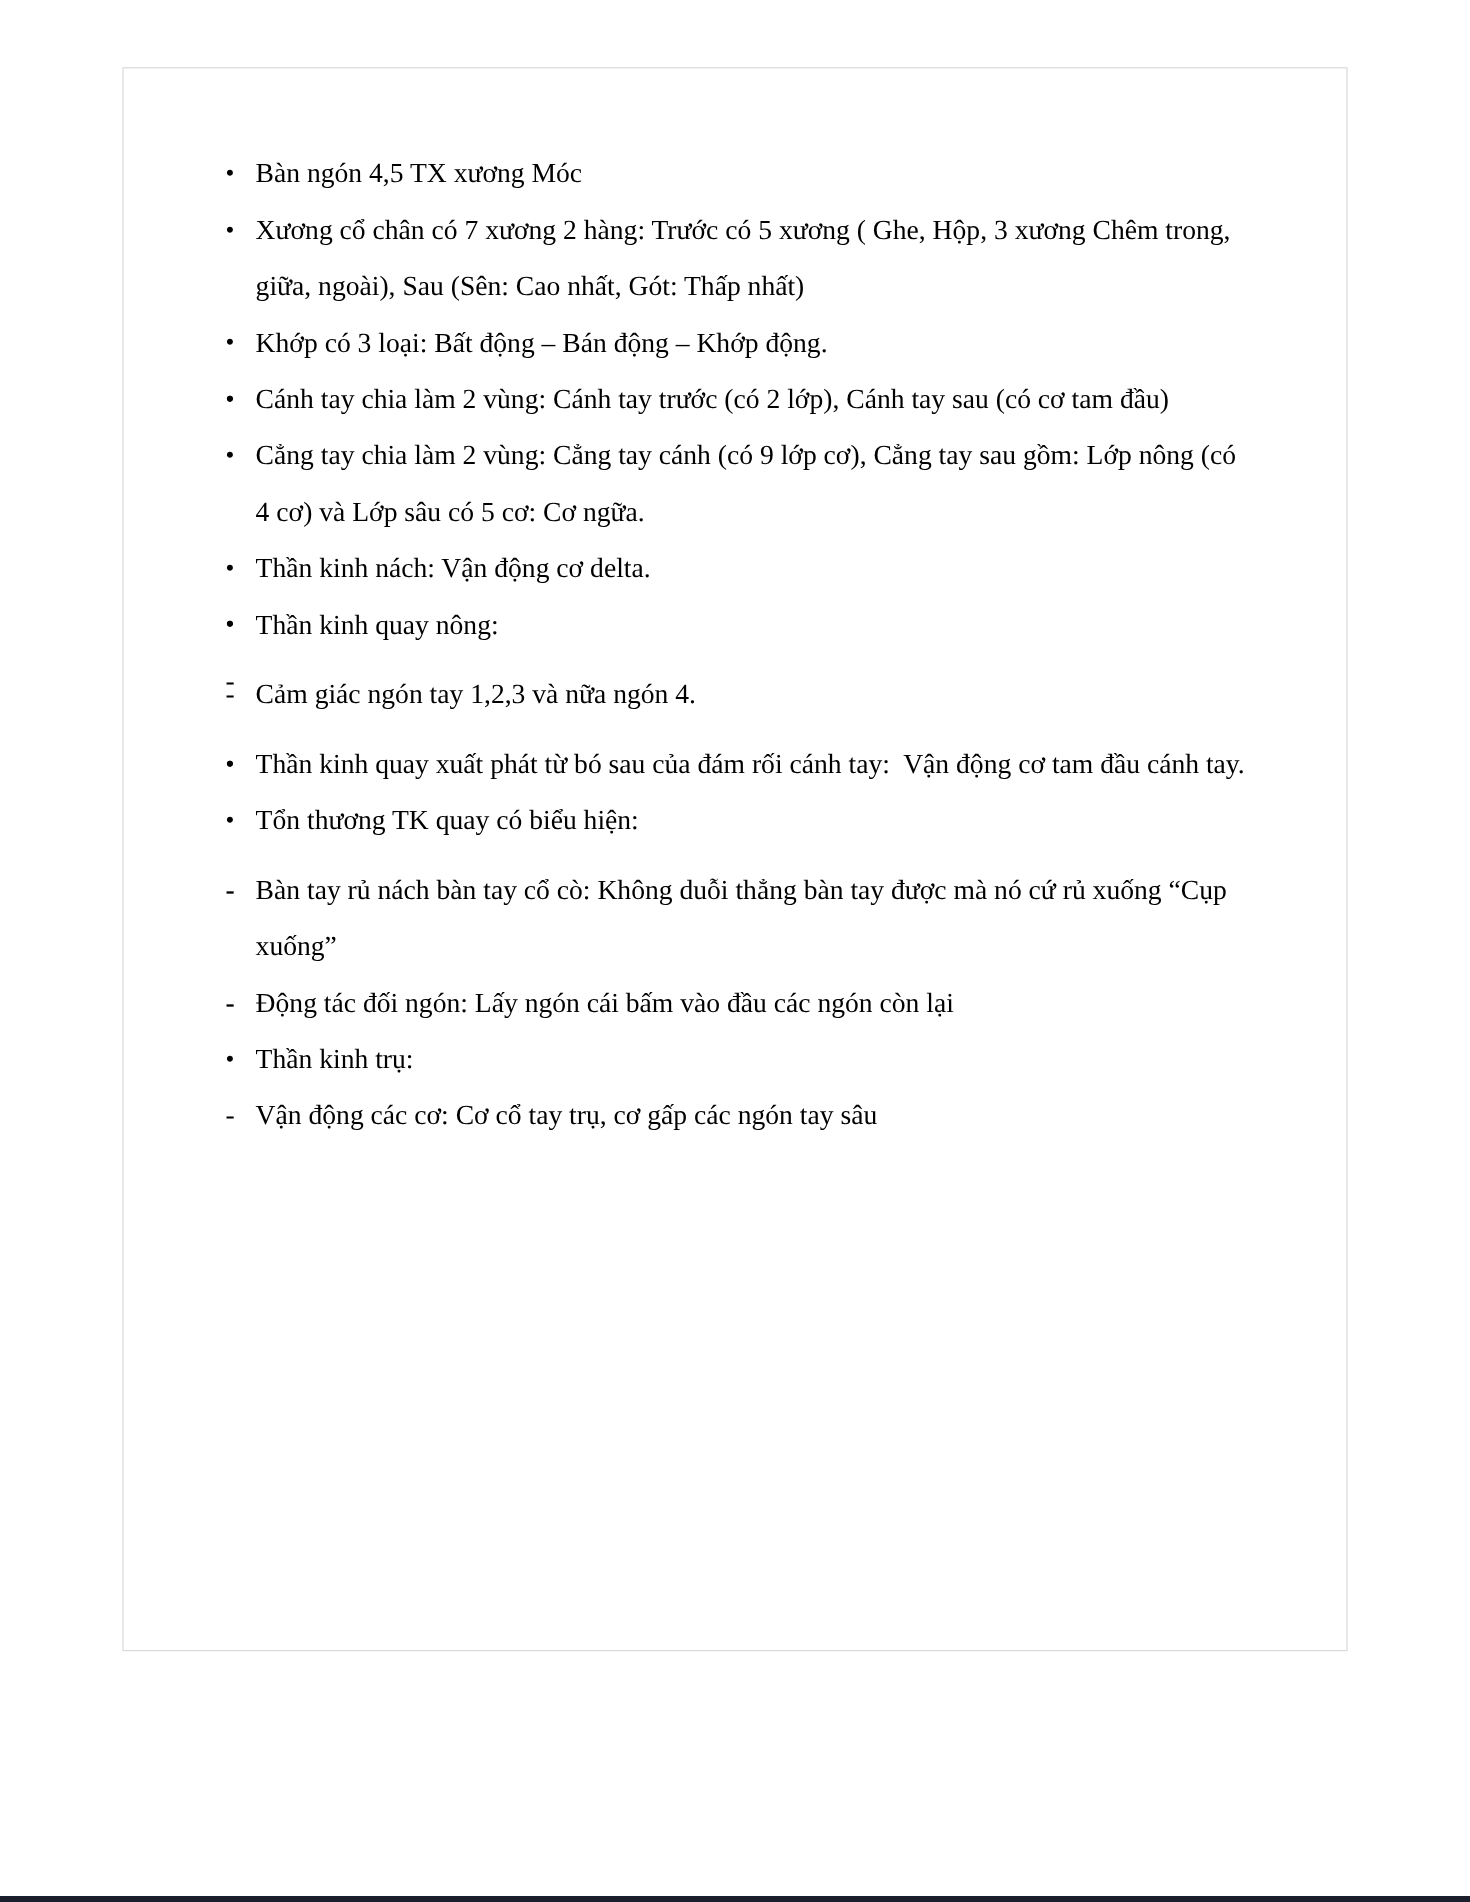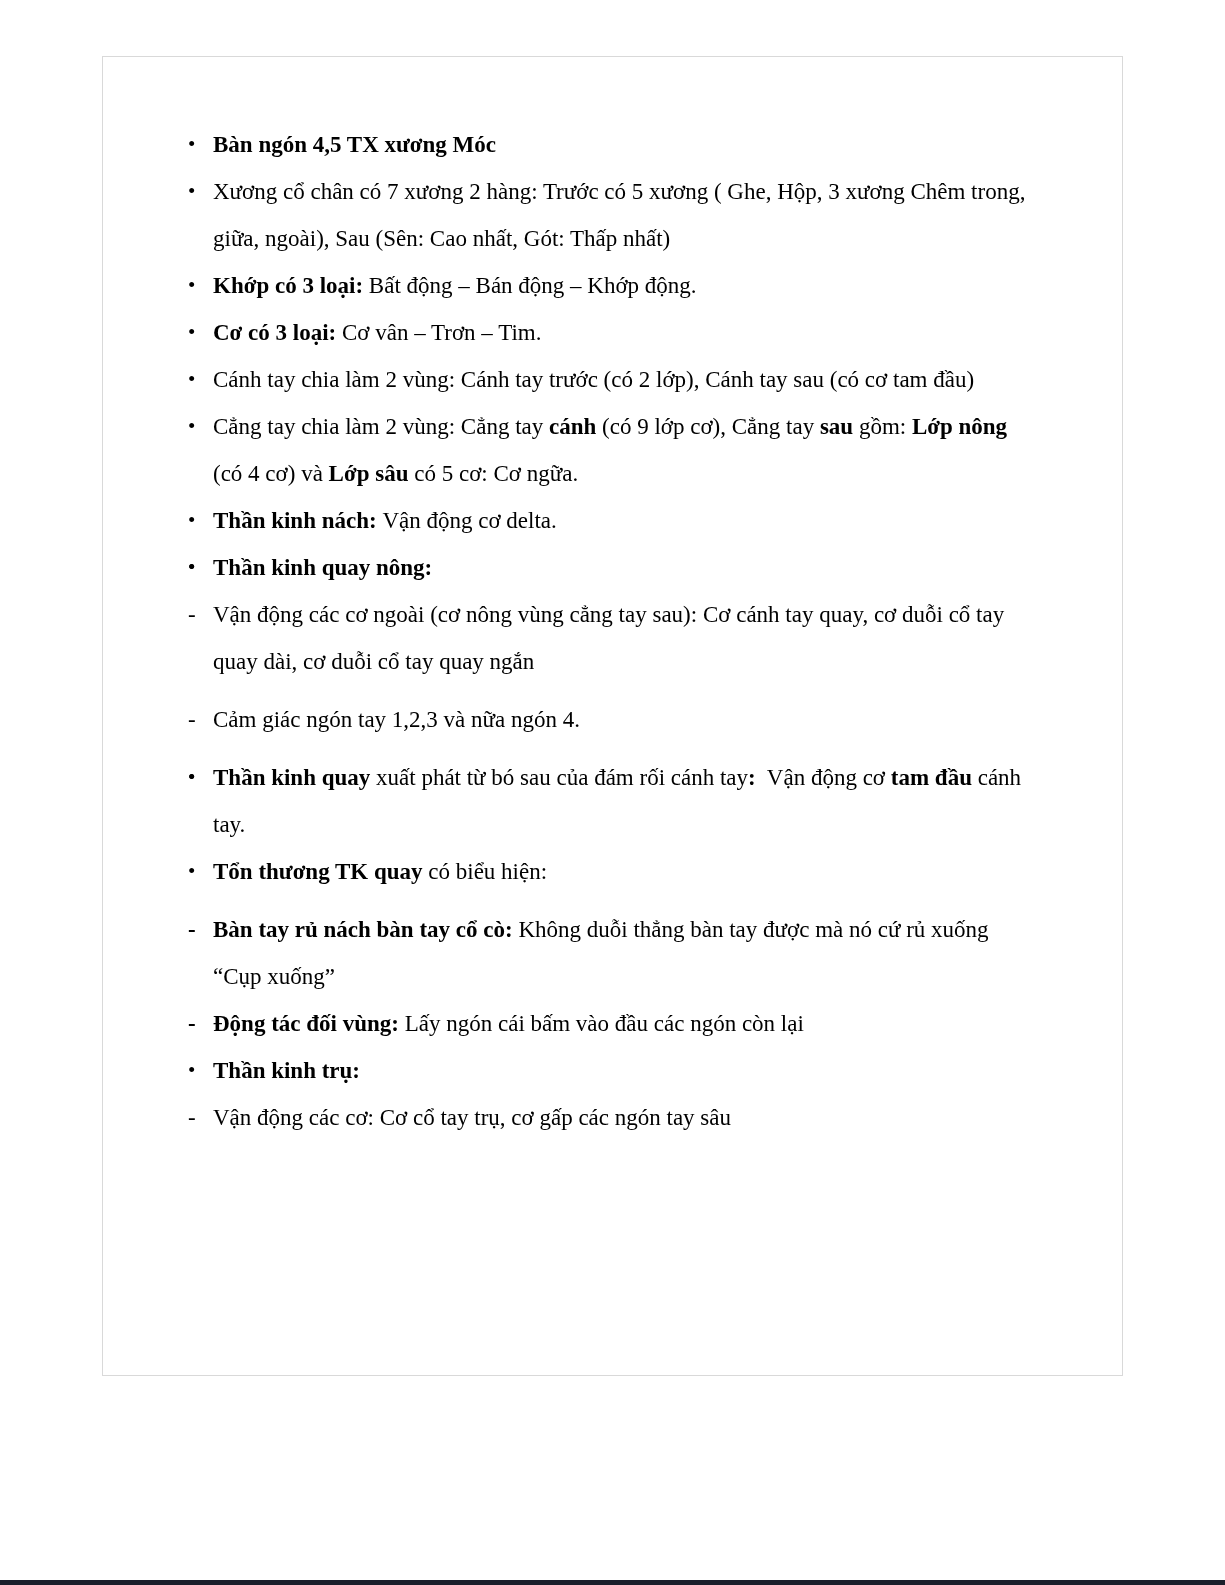--- a/index.html
+++ b/index.html
@@ -39,52 +39,52 @@
   .item .marker {
     position: absolute;
     left: 0;
     top: 0;
     width: 25px;
   }
   .item .marker.bullet { font-size: 21px; }
   .item .marker.dash   { font-weight: normal; }
   .item .marker.dash.bold { font-weight: bold; }
   .item-text { white-space: pre-wrap; }
-  .b { font-weight: bold; }
+  .b { font-weight: normal; }
   
   .content .item:nth-child(11) { margin-top: 11px; margin-bottom: 11px; }
   .content .item:nth-child(15) { margin-top: 11px; }
   .bottom-bar {
     position: absolute;
     left: 0;
     top: 1580px;
     width: 1225px;
     height: 5px;
     background: #1a1f2b;
   }
 </style>
 </head>
 <body>
 
 <div class="page-box">
   <div class="content">
       <div class="item"><span class="marker bullet">•</span><span class="item-text"><span class="b">Bàn ngón 4,5 TX xương Móc</span></span></div>
       <div class="item"><span class="marker bullet">•</span><span class="item-text"><span>Xương cổ chân có 7 xương 2 hàng: Trước có 5 xương ( Ghe, Hộp, 3 xương Chêm trong, giữa, ngoài), Sau (Sên: Cao nhất, Gót: Thấp nhất)</span></span></div>
       <div class="item"><span class="marker bullet">•</span><span class="item-text"><span class="b">Khớp có 3 loại: </span><span>Bất động – Bán động – Khớp động.</span></span></div>
-      <div class="item"><span class="marker bullet">•</span><span class="item-text"><span class="b">Cơ có 3 loại: </span><span>Cơ vân – Trơn – Tim.</span></span></div>
+      <div class="item"><span class="marker bullet">•</span></div>
       <div class="item"><span class="marker bullet">•</span><span class="item-text"><span>Cánh tay chia làm 2 vùng: Cánh tay trước (có 2 lớp), Cánh tay sau (có cơ tam đầu)</span></span></div>
       <div class="item"><span class="marker bullet">•</span><span class="item-text"><span>Cẳng tay chia làm 2 vùng: Cẳng tay </span><span class="b">cánh</span><span> (có 9 lớp cơ), Cẳng tay </span><span class="b">sau</span><span> gồm: </span><span class="b">Lớp nông</span><span> (có 4 cơ) và </span><span class="b">Lớp sâu</span><span> có 5 cơ: Cơ ngữa.</span></span></div>
       <div class="item"><span class="marker bullet">•</span><span class="item-text"><span class="b">Thần kinh nách: </span><span>Vận động cơ delta.</span></span></div>
       <div class="item"><span class="marker bullet">•</span></div>
       <div class="item"><span class="marker bullet">•</span><span class="item-text"><span class="b">Thần kinh quay nông:</span></span></div>
-      <div class="item"><span class="marker dash">-</span><span class="item-text"><span>Vận động các cơ ngoài (cơ nông vùng cẳng tay sau): Cơ cánh tay quay, cơ duỗi cổ tay quay dài, cơ duỗi cổ tay quay ngắn</span></span></div>
+      <div class="item"><span class="marker dash">-</span></div>
       <div class="item"><span class="marker dash">-</span><span class="item-text"><span>Cảm giác ngón tay 1,2,3 và nữa ngón 4.</span></span></div>
       <div class="item"><span class="marker bullet">•</span></div>
       <div class="item"><span class="marker bullet">•</span><span class="item-text"><span class="b">Thần kinh quay</span><span> xuất phát từ bó sau của đám rối cánh tay</span><span class="b">:</span><span>  Vận động cơ </span><span class="b">tam đầu</span><span> cánh tay.</span></span></div>
       <div class="item"><span class="marker bullet">•</span><span class="item-text"><span class="b">Tổn thương TK quay</span><span> có biểu hiện:</span></span></div>
       <div class="item"><span class="marker dash bold">-</span><span class="item-text"><span class="b">Bàn tay rủ nách bàn tay cổ cò: </span><span>Không duỗi thẳng bàn tay được mà nó cứ rủ xuống “Cụp xuống”</span></span></div>
-      <div class="item"><span class="marker dash bold">-</span><span class="item-text"><span class="b">Động tác đối vùng: </span><span>Lấy ngón cái bấm vào đầu các ngón còn lại</span></span></div>
+      <div class="item"><span class="marker dash bold">-</span><span class="item-text"><span class="b">Động tác đối ngón: </span><span>Lấy ngón cái bấm vào đầu các ngón còn lại</span></span></div>
       <div class="item"><span class="marker bullet">•</span><span class="item-text"><span class="b">Thần kinh trụ:</span></span></div>
       <div class="item"><span class="marker dash">-</span><span class="item-text"><span>Vận động các cơ: Cơ cổ tay trụ, cơ gấp các ngón tay sâu</span></span></div>
     </div>
 </div>
 
 <div class="bottom-bar"></div>
 
 </body></html>

